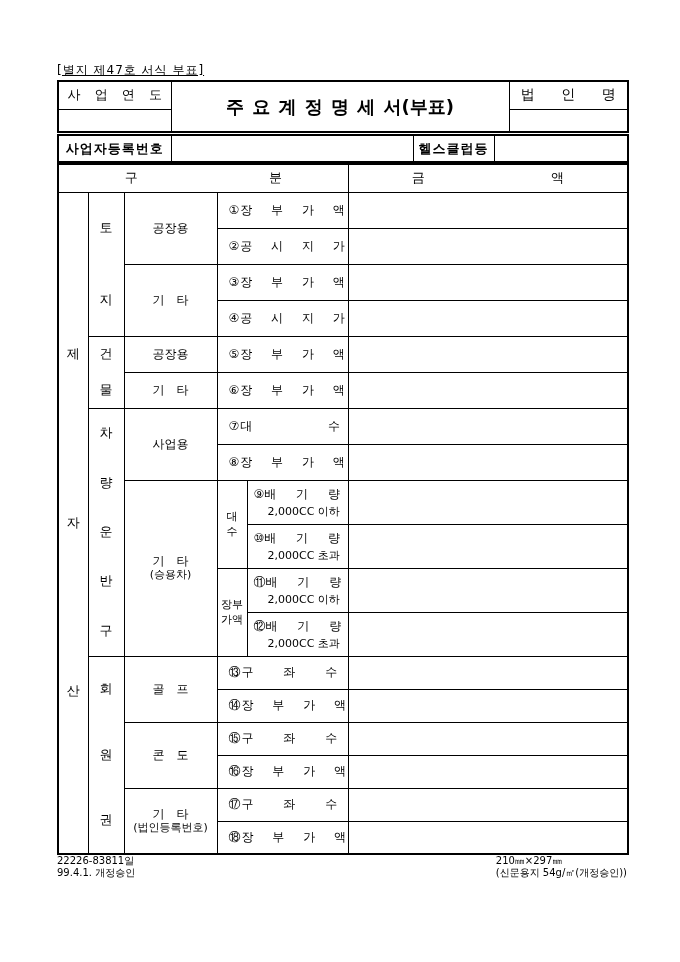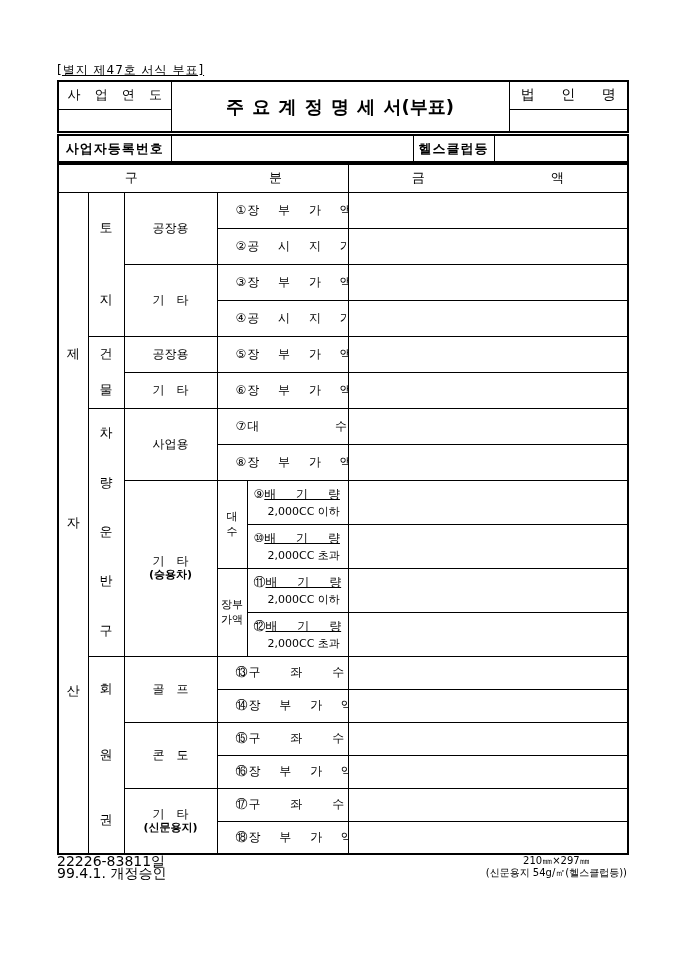--- a/index.html
+++ b/index.html
@@ -29,36 +29,36 @@
   .reg-label{text-align:center;font-size:13px;letter-spacing:1px;}
 
   
   #main{left:57px;top:163px;width:570px;}
   tr.rh{height:28px;} tr.rn{height:36px;} tr.rt{height:44px;} tr.rs{height:33px;}
   .spread2{display:flex;justify-content:space-around;align-items:center;width:100%;font-size:13px;}
   .vcell{position:relative;}
   .vflex{position:absolute;inset:0;display:flex;flex-direction:column;align-items:center;justify-content:space-around;font-size:13px;line-height:14px;}
   .vflex.evenly{justify-content:space-evenly;}
   .type-cell{text-align:center;font-size:12px;word-spacing:8px;line-height:14px;}
-  .type-sub{font-size:11px;word-spacing:0;font-weight:bold;}
-  .item-cell{padding-left:18px;font-size:12px;white-space:nowrap;}
+  .type-sub{font-size:11px;word-spacing:0;}
+  .item-cell{padding-left:11px;font-size:12px;white-space:nowrap;}
   .item-cell .no{margin-right:1px;}
   .ws-md{word-spacing:15px;}
   .ws-lg{word-spacing:26px;text-align:center;}
   .ws-xl{word-spacing:72px;text-align:right;}
   .item2 .line1{padding-left:6px;font-size:12px;white-space:nowrap;}
-  .item2 .line1 .lbl{word-spacing:16px;text-decoration:underline;}
+  .item2 .line1 .lbl{word-spacing:16px;}
   .item2 .line2{padding-left:20px;font-size:11px;margin-top:1px;white-space:nowrap;}
   .subcol{text-align:center;}
   .subcol .stack{display:flex;flex-direction:column;align-items:center;gap:3px;font-size:11px;line-height:12px;}
   .amt{background:#fff;}
 
   
-  #footer-left{left:57px;top:855px;font-size:14px;line-height:12px;}
-  #footer-right{right:53px;top:855px;font-size:10px;line-height:12px;text-align:center;}
+  #footer-left{left:57px;top:855px;font-size:10px;line-height:12px;}
+  #footer-right{right:53px;top:855px;font-size:10px;line-height:12px;text-align:left;}
 </style>
 </head>
 <body>
 
 <div id="form-label" class="abs">[별지 제47호 서식 부표]</div>
 
 <table id="hdrA" class="abs framed">
   <colgroup>
       <col style="width:113px">
       <col style="width:338px">
@@ -290,21 +290,21 @@
   <tr class="rs">
     <td colspan="2" class="item-cell">
       <span class="no">⑯</span><span class="ws-md">장 부 가 액</span>
     </td>
     <td class="amt"></td>
   </tr>
 
   <tr class="rs">
     <td rowspan="2" class="type-cell">
       <div>기 타</div>
-      <div class="type-sub">(신문용지)</div>
+      <div class="type-sub">(법인등록번호)</div>
     </td>
     <td colspan="2" class="item-cell">
       <span class="no">⑰</span><span class="ws-lg">구 좌 수</span>
     </td>
     <td class="amt"></td>
   </tr>
 
   <tr class="rs">
     <td colspan="2" class="item-cell">
       <span class="no">⑱</span><span class="ws-md">장 부 가 액</span>
@@ -313,14 +313,14 @@
   </tr>
 </tbody>
   </table>
 
 <div id="footer-left" class="abs">
   <div>22226-83811일</div>
   <div>99.4.1. 개정승인</div>
 </div>
 <div id="footer-right" class="abs">
   <div>210㎜×297㎜</div>
-  <div>(신문용지 54g/㎡(헬스클럽등))</div>
+  <div>(신문용지 54g/㎡(개정승인))</div>
 </div>
 
 </body></html>

